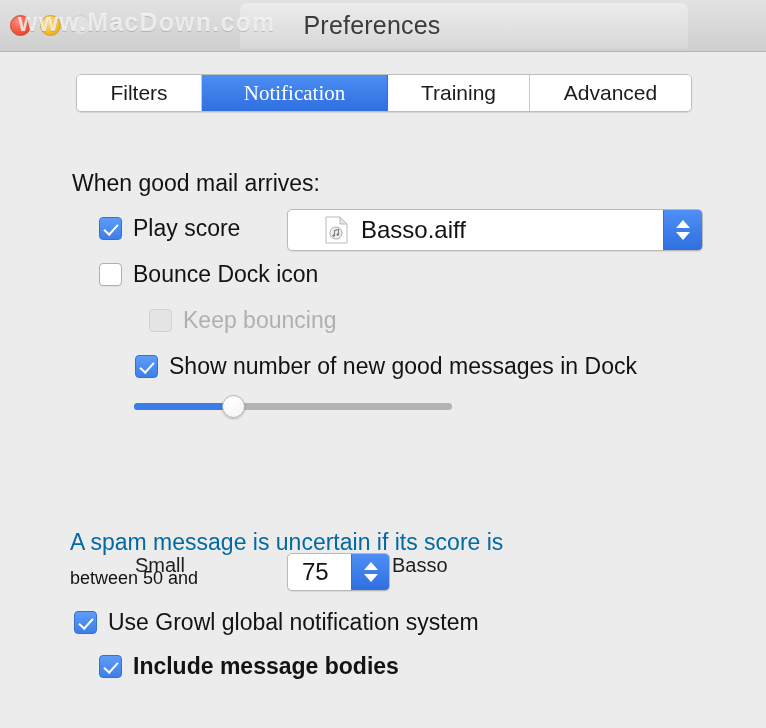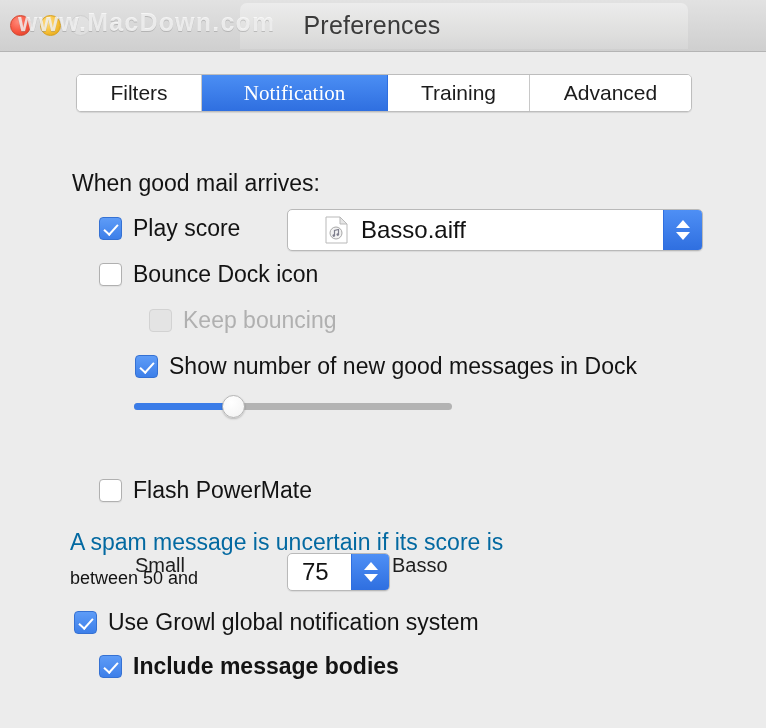--- a/index.html
+++ b/index.html
@@ -431,24 +431,20 @@
       </div>
 
       <div class="slider-wrap">
         <div class="track"></div>
         <div class="track-fill" style="width:31%;"></div>
         <div class="knob" style="left:calc(31% - 11px);"></div>
       </div>
       <div class="slider-label small">Small</div>
       <div class="slider-label large">Basso</div>
 
-      <div class="row" style="left:95px; top:357px;">
-        <div class="cb off"></div>
-        <div class="cb-label">Flash PowerMate</div>
-      </div>
 
       <div class="para">A spam message is uncertain if its score is</div>
       <div class="para2">between 50 and</div>
 
       <div class="numfield">
         <div class="num">75</div>
         <div class="stepper">
           <div class="chev up"></div>
           <div class="chev down"></div>
         </div>

